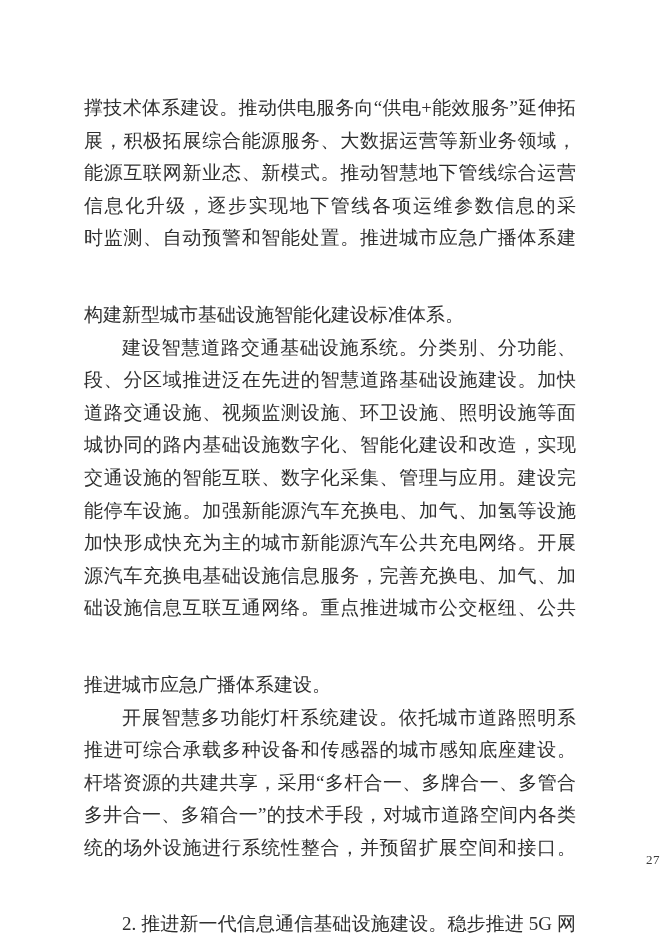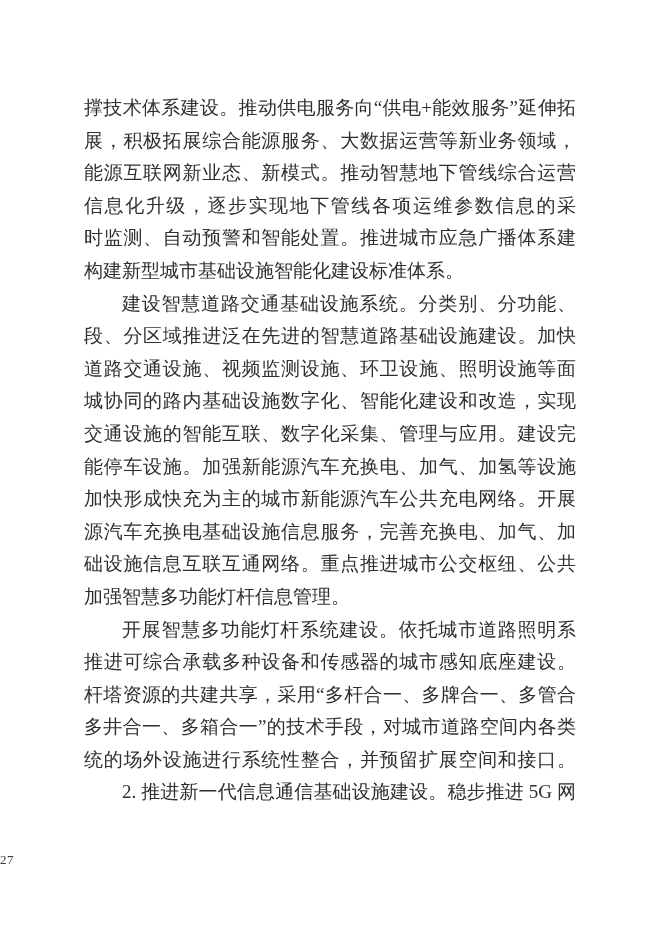--- a/index.html
+++ b/index.html
@@ -34,27 +34,28 @@
     text-align: justify;
     text-align-last: justify;
     text-justify: inter-character;
     overflow: hidden;
   }
   .line.indent {
     text-indent: 2em;
   }
   .line.last {
     text-align-last: left;
+    margin-top: 44px;
   }
   .page-number {
     position: absolute;
     left: 0;
     right: 0;
     top: 852px;
-    text-align: left;
+    text-align: right;
     font-size: 13px;
     color: #3a3a3a;
     letter-spacing: 0.5px;
   }
 </style>
 </head>
 <body>
 
 <div class="page">
   <div class="content">
@@ -69,21 +70,21 @@
       <div class="para">
         <div class="line indent">建设智慧道路交通基础设施系统。分类别、分功能、分阶</div>
         <div class="line">段、分区域推进泛在先进的智慧道路基础设施建设。加快推进</div>
         <div class="line">道路交通设施、视频监测设施、环卫设施、照明设施等面向车</div>
         <div class="line">城协同的路内基础设施数字化、智能化建设和改造，实现道路</div>
         <div class="line">交通设施的智能互联、数字化采集、管理与应用。建设完善智</div>
         <div class="line">能停车设施。加强新能源汽车充换电、加气、加氢等设施建设，</div>
         <div class="line">加快形成快充为主的城市新能源汽车公共充电网络。开展新能</div>
         <div class="line">源汽车充换电基础设施信息服务，完善充换电、加气、加氢基</div>
         <div class="line">础设施信息互联互通网络。重点推进城市公交枢纽、公共停车</div>
-        <div class="line last">加强智慧多功能灯杆信息管理。</div>
+        <div class="line last">推进城市应急广播体系建设。</div>
       </div>
       <div class="para">
         <div class="line indent">开展智慧多功能灯杆系统建设。依托城市道路照明系统，</div>
         <div class="line">推进可综合承载多种设备和传感器的城市感知底座建设。促进</div>
         <div class="line">杆塔资源的共建共享，采用“多杆合一、多牌合一、多管合一、</div>
         <div class="line">多井合一、多箱合一”的技术手段，对城市道路空间内各类系</div>
         <div class="line">统的场外设施进行系统性整合，并预留扩展空间和接口。同步</div>
       </div>
       <div class="para">
         <div class="line indent last">2. 推进新一代信息通信基础设施建设。稳步推进 5G 网络</div>

